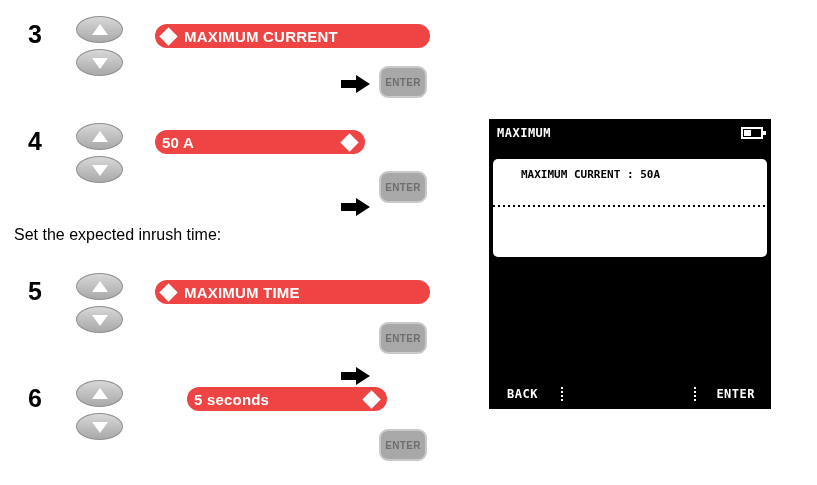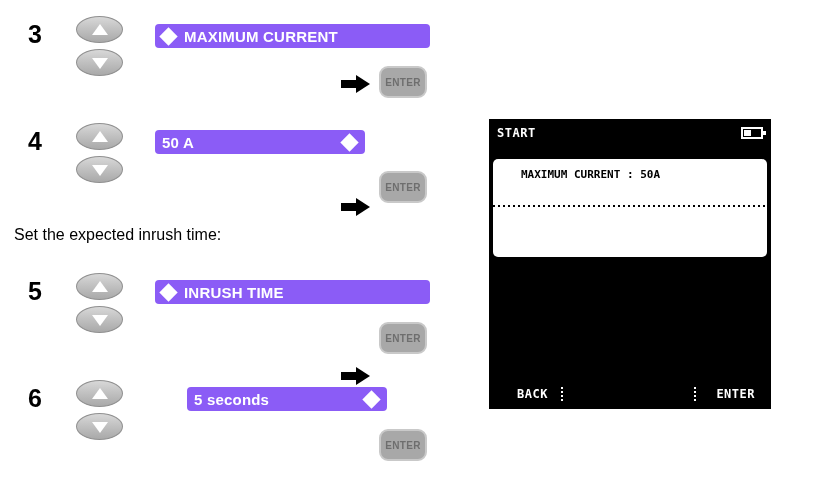--- a/index.html
+++ b/index.html
@@ -57,22 +57,22 @@
     transform: translate(-50%, -55%);
     border-bottom: 11px solid #ffffff;
   }
   .tri-down {
     transform: translate(-50%, -45%);
     border-top: 11px solid #ffffff;
   }
 
   
   .menubar {
-    background: #8b5cf6;
-    border-radius: 4px;
+    background: #ef4444;
+    border-radius: 12px;
     height: 24px;
     display: flex;
     align-items: center;
     box-sizing: border-box;
     padding: 0 7px;
   }
   .menubar-label {
     color: #ffffff;
     font-family: "Liberation Sans", sans-serif;
     font-weight: bold;
@@ -281,21 +281,21 @@
   }
   .softkey {
     position: absolute;
     color: #ffffff;
     font-family: "DejaVu Sans Mono", monospace;
     font-weight: bold;
     font-size: 12px;
     letter-spacing: 0.5px;
     top: 2px;
   }
-  .softkey-back  { left: 28px; }
+  .softkey-back  { left: 18px; }
   .softkey-enter { right: 16px; }
   .sep-dots {
     position: absolute;
     top: 2px;
     width: 2px;
     height: 14px;
     background-image: repeating-linear-gradient(to bottom, #fff 0 2px, transparent 2px 4px);
   }
   .sep-a { left: 72px; }
   .sep-b { right: 75px; }
@@ -355,21 +355,21 @@
   <div class="rocker-half rocker-up">
     <span class="tri tri-up"></span>
   </div>
   <div class="rocker-half rocker-down">
     <span class="tri tri-down"></span>
   </div>
 </div>
 
 <div class="abs menubar" style="left:155px; top:280px; width:275px;">
   <span class="diamond dia-left"></span>
-  <span class="menubar-label">INRUSH TIME</span>
+  <span class="menubar-label">MAXIMUM TIME</span>
 </div>
 
 <div class="abs arrow-right" style="left:341px; top:331px;">
   <span class="shaft"></span>
     <span class="head"></span>
 </div>
 <div class="abs enter-key" style="left:379px; top:322px;">ENTER</div>
 
 <div class="abs step-num" style="left:28px; top:386px;">6</div>
 
@@ -385,21 +385,21 @@
 <div class="abs menubar" style="left:155px; top:387px; width:200px;margin-left:32px;">
   <span class="menubar-label">5 seconds</span>
   <span class="diamond dia-right"></span>
 </div>
 
 <div class="abs enter-key" style="left:379px; top:429px;">ENTER</div>
 
 <div class="abs" id="device-screen">
 
   <div class="lcd-title-bar">
-    <span class="lcd-title">START</span>
+    <span class="lcd-title">MAXIMUM</span>
     <span class="battery">
       <span class="battery-fill"></span>
     </span>
   </div>
 
   <div class="lcd-panel">
     <div class="lcd-info">
       <div class="lcd-info-line">MAXIMUM CURRENT : 50A</div>
     </div>
     <div class="lcd-dotted"></div>

